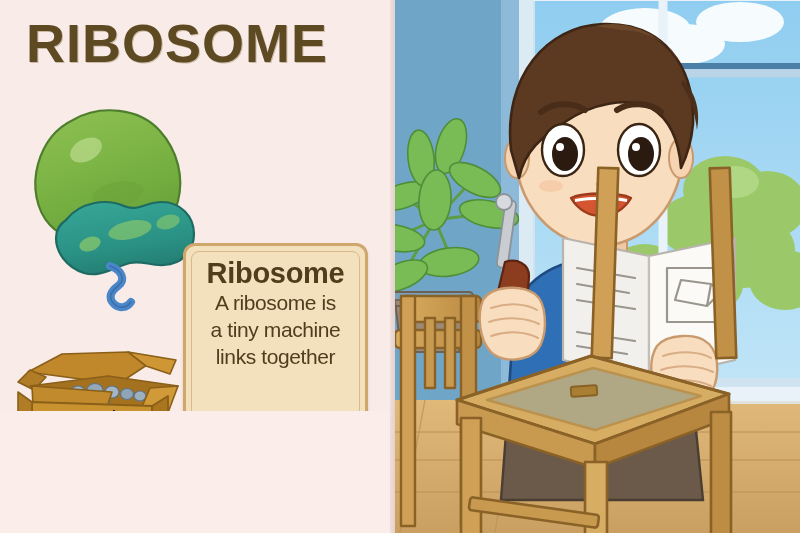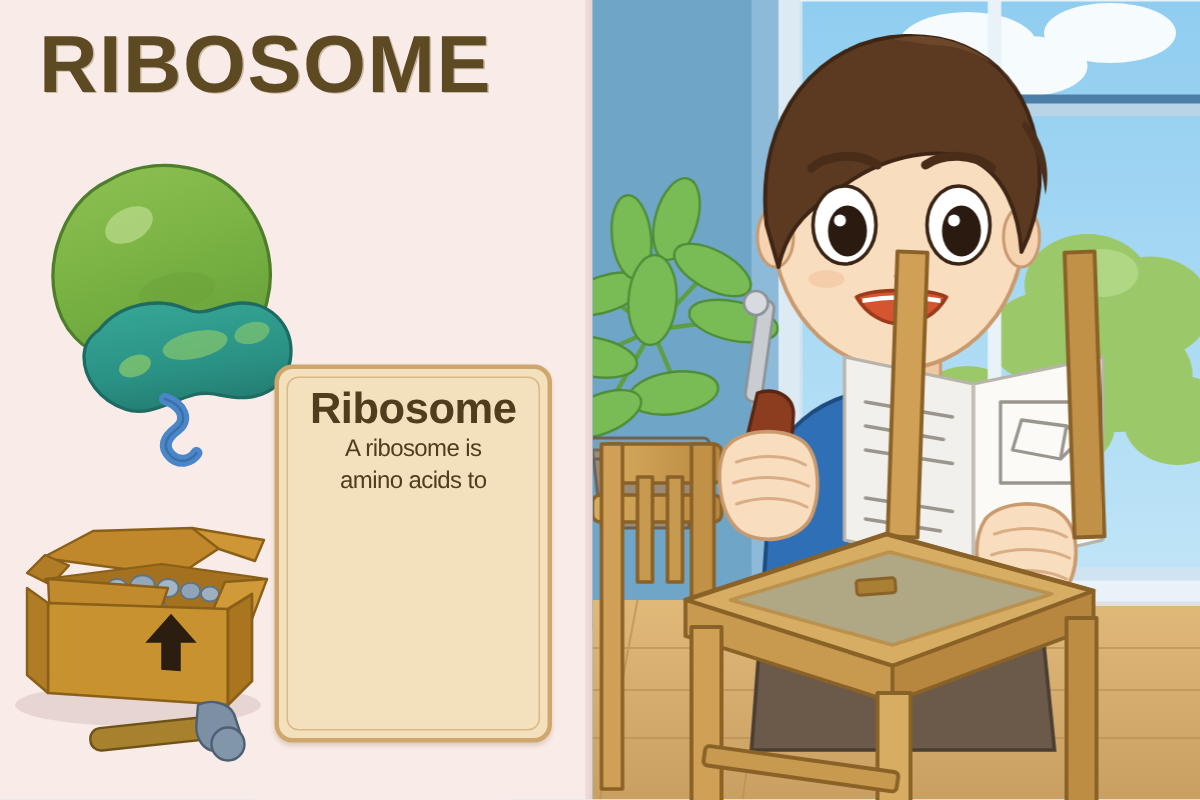--- a/index.html
+++ b/index.html
@@ -19,21 +19,21 @@
     height: 533px;
     overflow: hidden;
     background: #faedea;
   }
 
   
   .left-panel {
     position: absolute;
     left: 0; top: 0;
     width: 393px;
-    height: 533px;
+    height: 411px;
     background: #f9ebe8;
     overflow: hidden;
   }
   .panel-divider {
     position: absolute;
     left: 390px; top: 0;
     width: 5px; height: 533px;
     background: linear-gradient(to right,#efdedb,#e4d2cf);
   }
 
@@ -85,21 +85,21 @@
   }
   .card-title {
     font-size: 29px;
     font-weight: bold;
     color: #4f3d1d;
     line-height: 1.05;
     margin-bottom: 2px;
     letter-spacing: -0.3px;
   }
   .card-body {
-    font-size: 16px;
+    font-size: 21px;
     color: #4f3d1d;
     line-height: 1.28;
     letter-spacing: -0.4px;
     padding: 0 2px;
   }
 
   
   .right-panel {
     position: absolute;
     left: 395px; top: 0;
@@ -202,21 +202,22 @@
           <circle cx="152" cy="166" r="11" fill="#8296a9" stroke="#4d5f72" stroke-width="1.6"></circle>
         </g>
       </svg>
     </div>
 
     <div class="info-card">
       <div class="info-card-inner">
         <div class="card-title">Ribosome</div>
         <div class="card-body">
           <div>A ribosome is</div>
-          <div>amino acids to</div>
+          <div>a tiny machine</div>
+          <div>links together</div>
         </div>
       </div>
     </div>
   </div>
 
   <div class="panel-divider"></div>
 
   <div class="right-panel">
     <svg width="405" height="533" viewBox="0 0 405 533">
       <defs>

